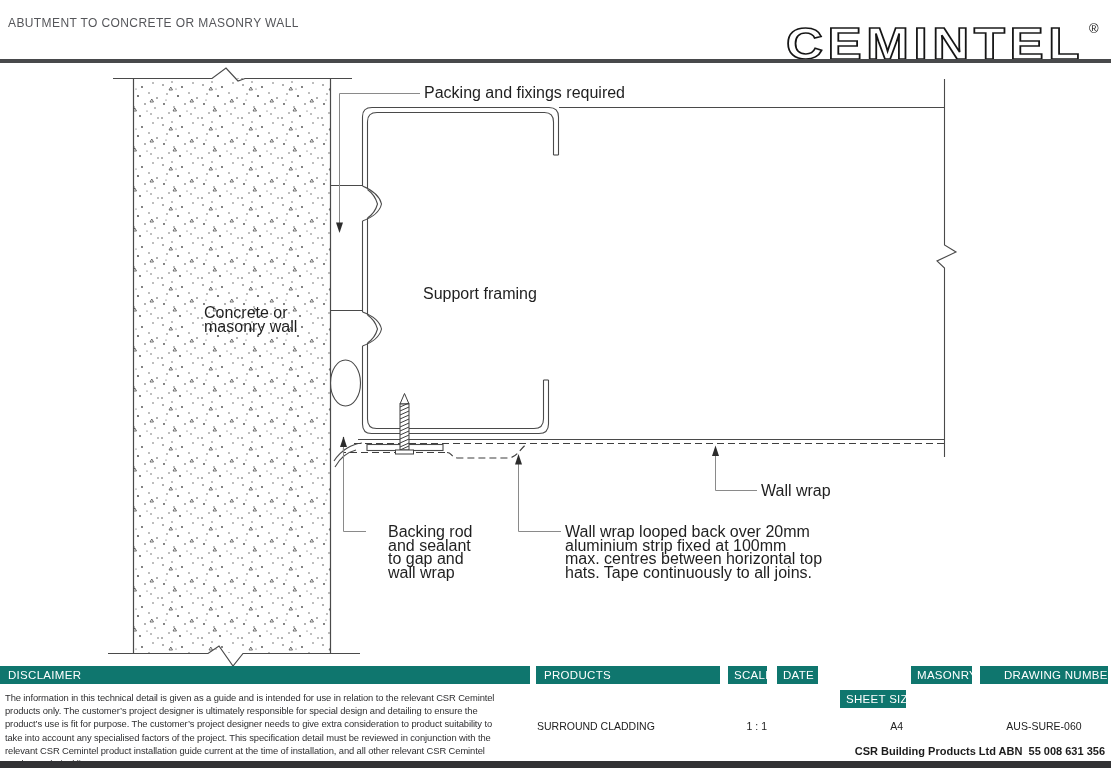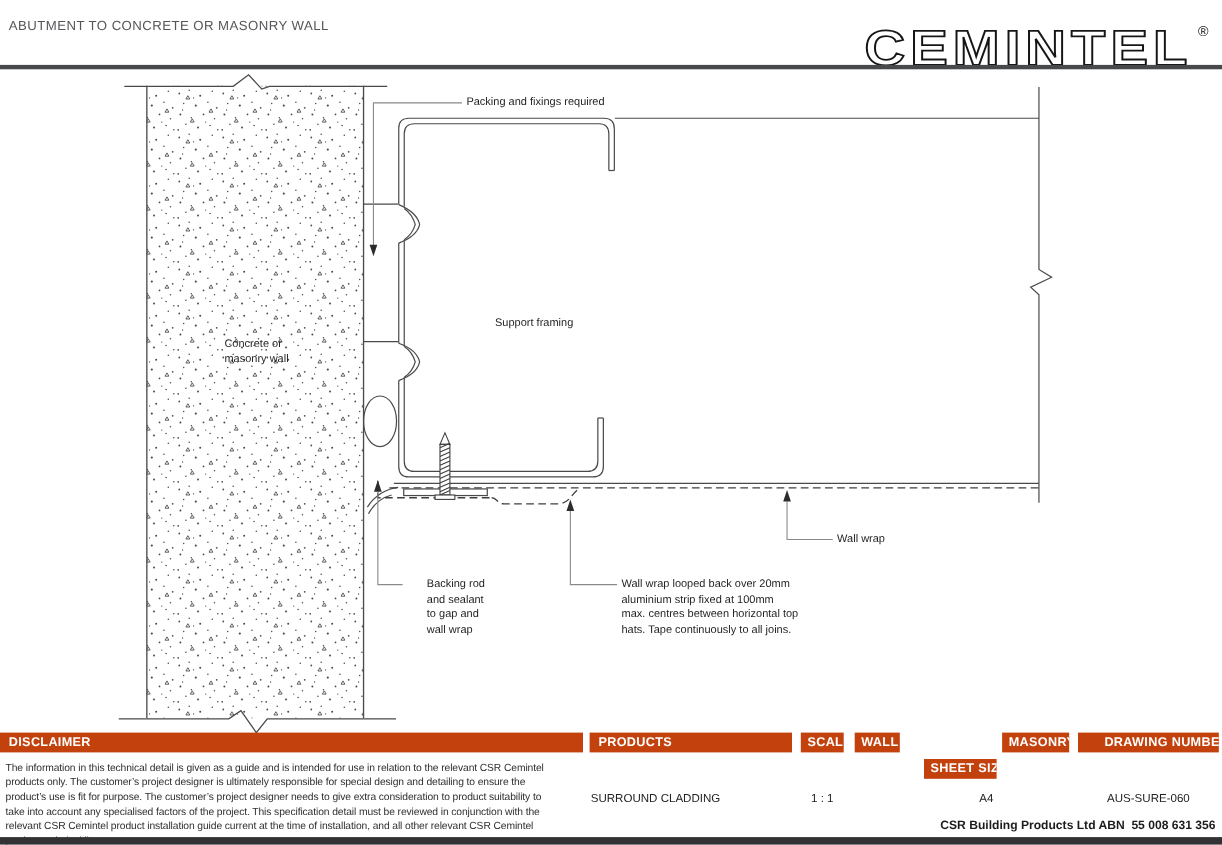--- a/index.html
+++ b/index.html
@@ -18,50 +18,50 @@
   }
   .top-rule{
     position:absolute;left:0;top:59px;width:1111px;height:4px;
     background:#48494b;
   }
   .logo-wrap{position:absolute;left:786px;top:18px;width:325px;height:52px;}
   
   .drawing-svg{position:absolute;left:0;top:0;}
   .lbl{
     position:absolute;
-    font-size:10px;line-height:13.5px;color:#1f1f1f;
+    font-size:16px;line-height:13.5px;color:#1f1f1f;
     white-space:pre-line;
   }
   .lbl-packing{left:424px;top:86px;}
-  .lbl-support{left:423px;top:287px;margin-left:27px;}
+  .lbl-support{left:423px;top:287px;}
   .lbl-concrete{left:204px;top:306px;}
   .lbl-wallwrap{left:761px;top:484px;}
   .lbl-backing{left:388px;top:525px;}
   .lbl-looped{left:565px;top:525px;}
   
   .bar{
     position:absolute;top:666px;height:18px;
-    background:#c2410c;color:#ffffff;
+    background:#0f766e;color:#ffffff;
     font-size:11.5px;line-height:18px;
     padding-left:8px;box-sizing:border-box;
-    letter-spacing:.3px;white-space:nowrap;overflow:hidden;font-weight:bold;
+    letter-spacing:.3px;white-space:nowrap;overflow:hidden;
   }
   .bar-disclaimer{left:0;width:530px;}
   .bar-products{left:536px;width:184px;}
   .bar-scale{left:728px;width:39px;padding-left:6px;}
   .bar-date{left:777px;width:41px;padding-left:6px;}
   .bar-sheet{left:840px;width:66px;padding-left:6px;margin-top:24px;}
   .bar-revision{left:911px;width:61px;padding-left:6px;}
   .bar-dwg{left:980px;width:128px;padding-left:24px;}
   .val{
     position:absolute;top:720px;
     font-size:10.5px;color:#222;white-space:nowrap;
   }
   .val-products{left:537px;}
-  .val-scale{left:728px;width:39px;text-align:center;}
+  .val-scale{left:728px;width:39px;text-align:right;}
   .val-date{left:777px;width:41px;text-align:center;}
   .val-sheet{left:830px;width:73px;text-align:right;}
   .val-revision{left:911px;width:61px;text-align:center;}
   .val-dwg{left:980px;width:128px;text-align:center;}
   .disclaimer-body{
     position:absolute;left:5px;top:691px;width:545px;
     font-size:9.4px;line-height:13.2px;letter-spacing:-.1px;
     color:#2f2f31;white-space:pre;
   }
   .company-line{
@@ -200,21 +200,21 @@
 to gap and
 wall wrap</div>
 <div class="lbl lbl-looped">Wall wrap looped back over 20mm
 aluminium strip fixed at 100mm
 max. centres between horizontal top
 hats. Tape continuously to all joins.</div>
 
 <div class="bar bar-disclaimer">DISCLAIMER</div>
 <div class="bar bar-products">PRODUCTS</div>
 <div class="bar bar-scale">SCALE</div>
-<div class="bar bar-date">WALL</div>
+<div class="bar bar-date">DATE</div>
 <div class="bar bar-sheet">SHEET SIZE</div>
 <div class="bar bar-revision">MASONRY</div>
 <div class="bar bar-dwg">DRAWING NUMBER</div>
 
 <div class="disclaimer-body">The information in this technical detail is given as a guide and is intended for use in relation to the relevant CSR Cemintel
 products only. The customer’s project designer is ultimately responsible for special design and detailing to ensure the
 product’s use is fit for purpose. The customer’s project designer needs to give extra consideration to product suitability to
 take into account any specialised factors of the project. This specification detail must be reviewed in conjunction with the
 relevant CSR Cemintel product installation guide current at the time of installation, and all other relevant CSR Cemintel
 product technical literature.</div>

